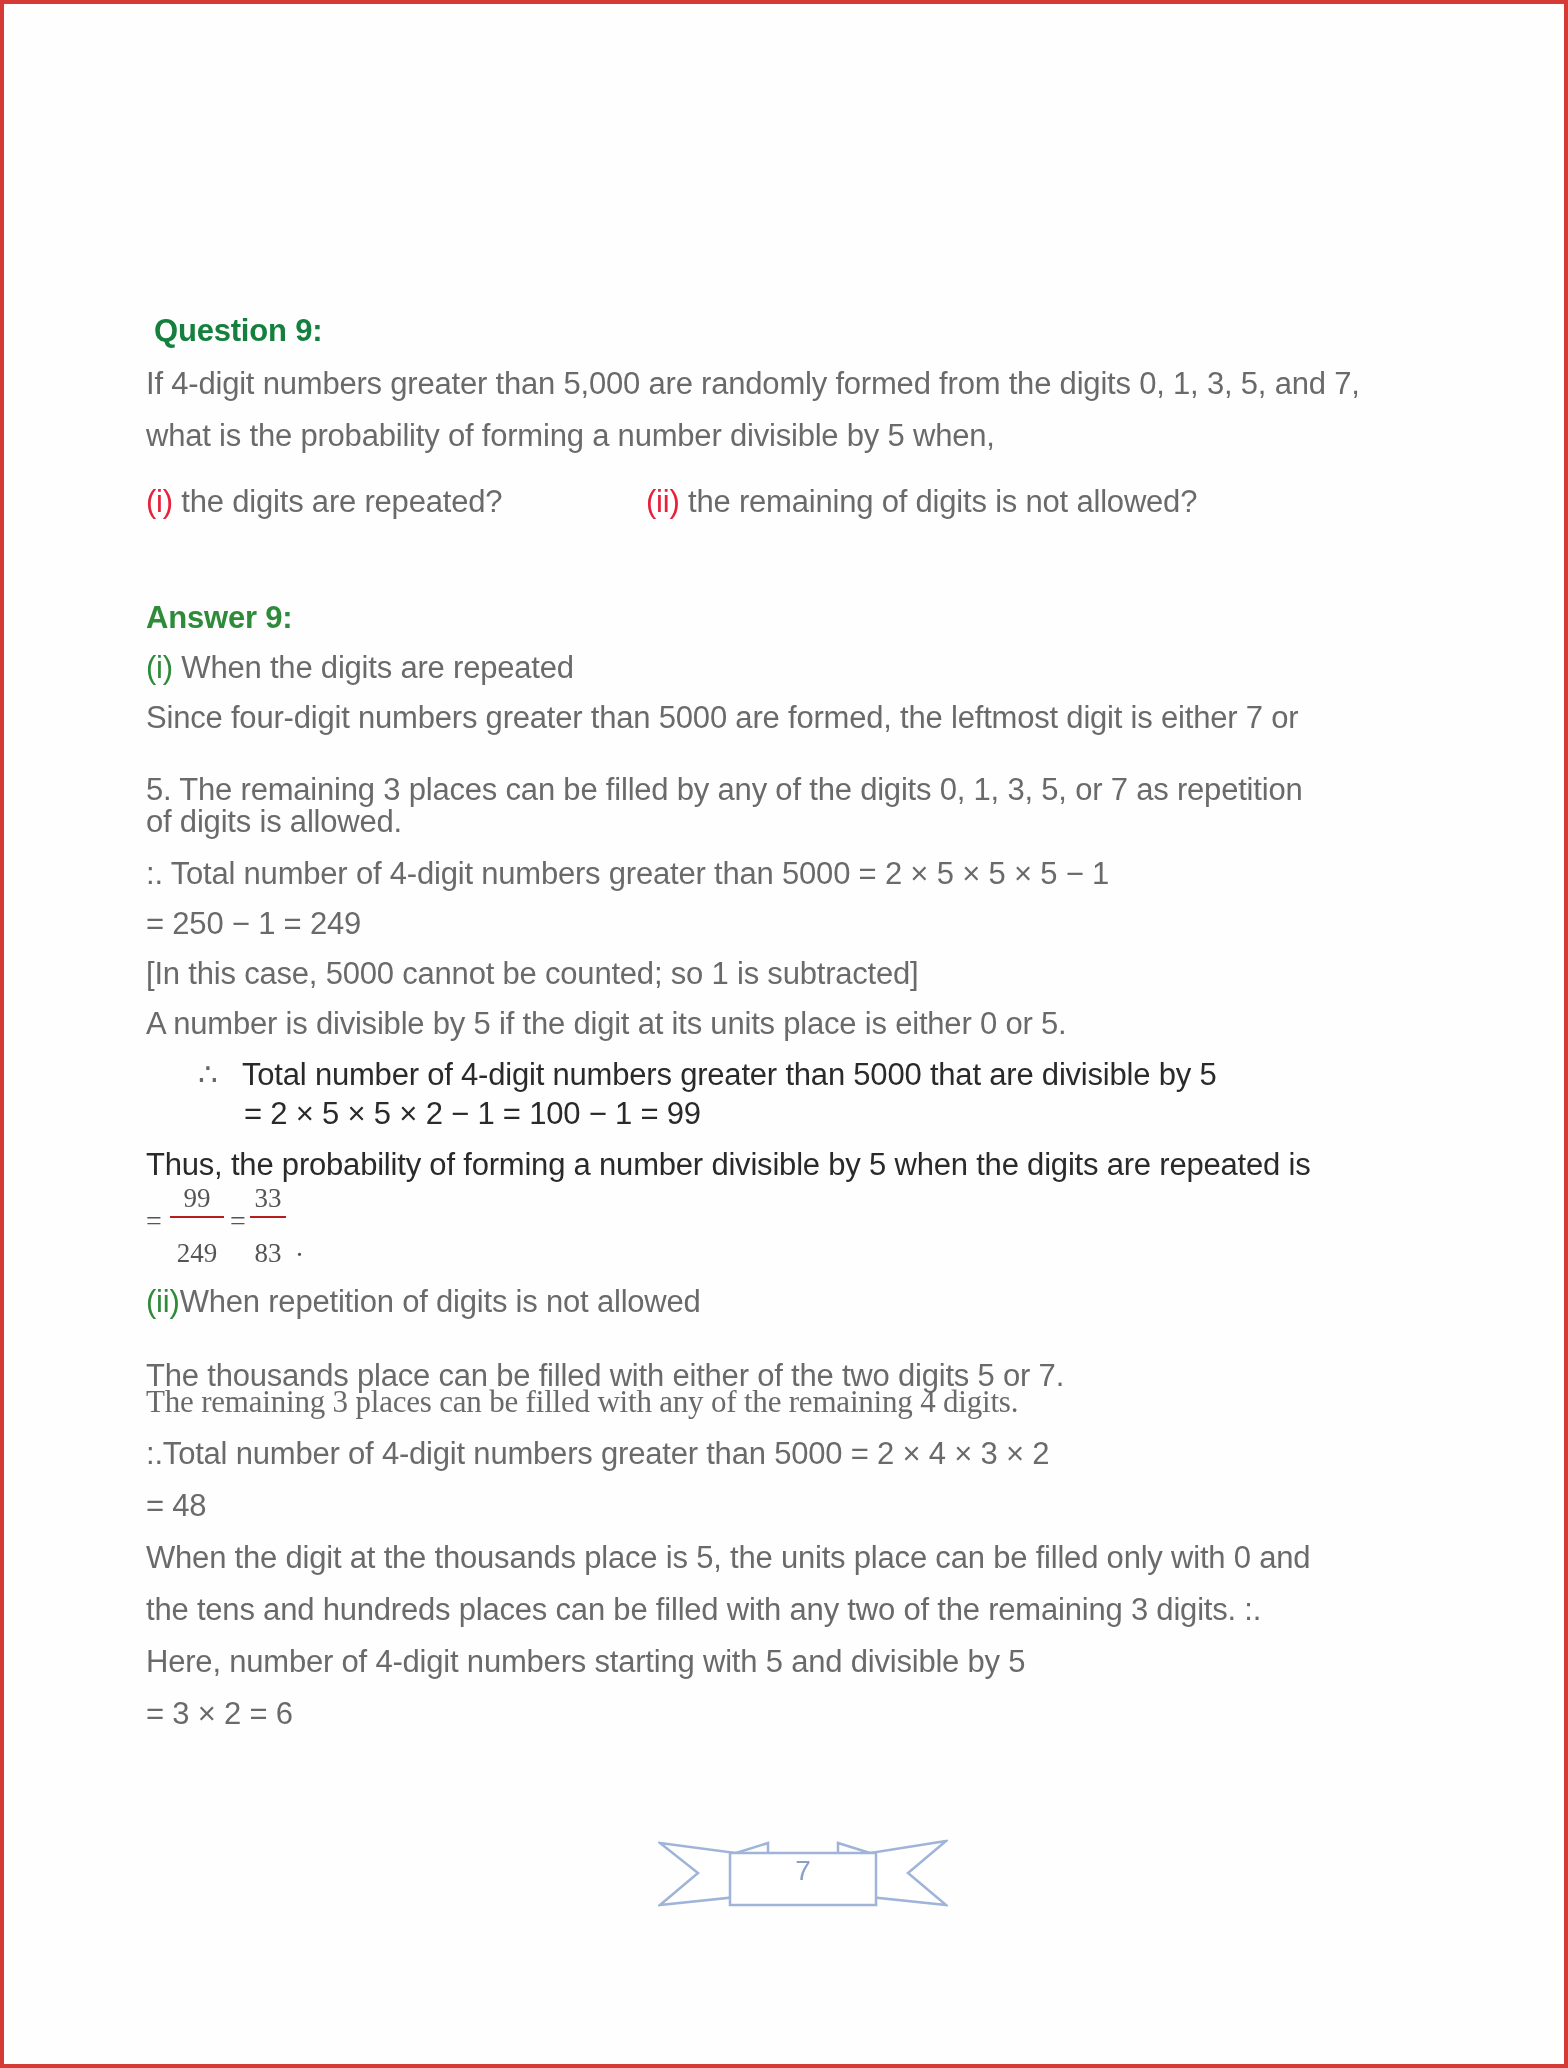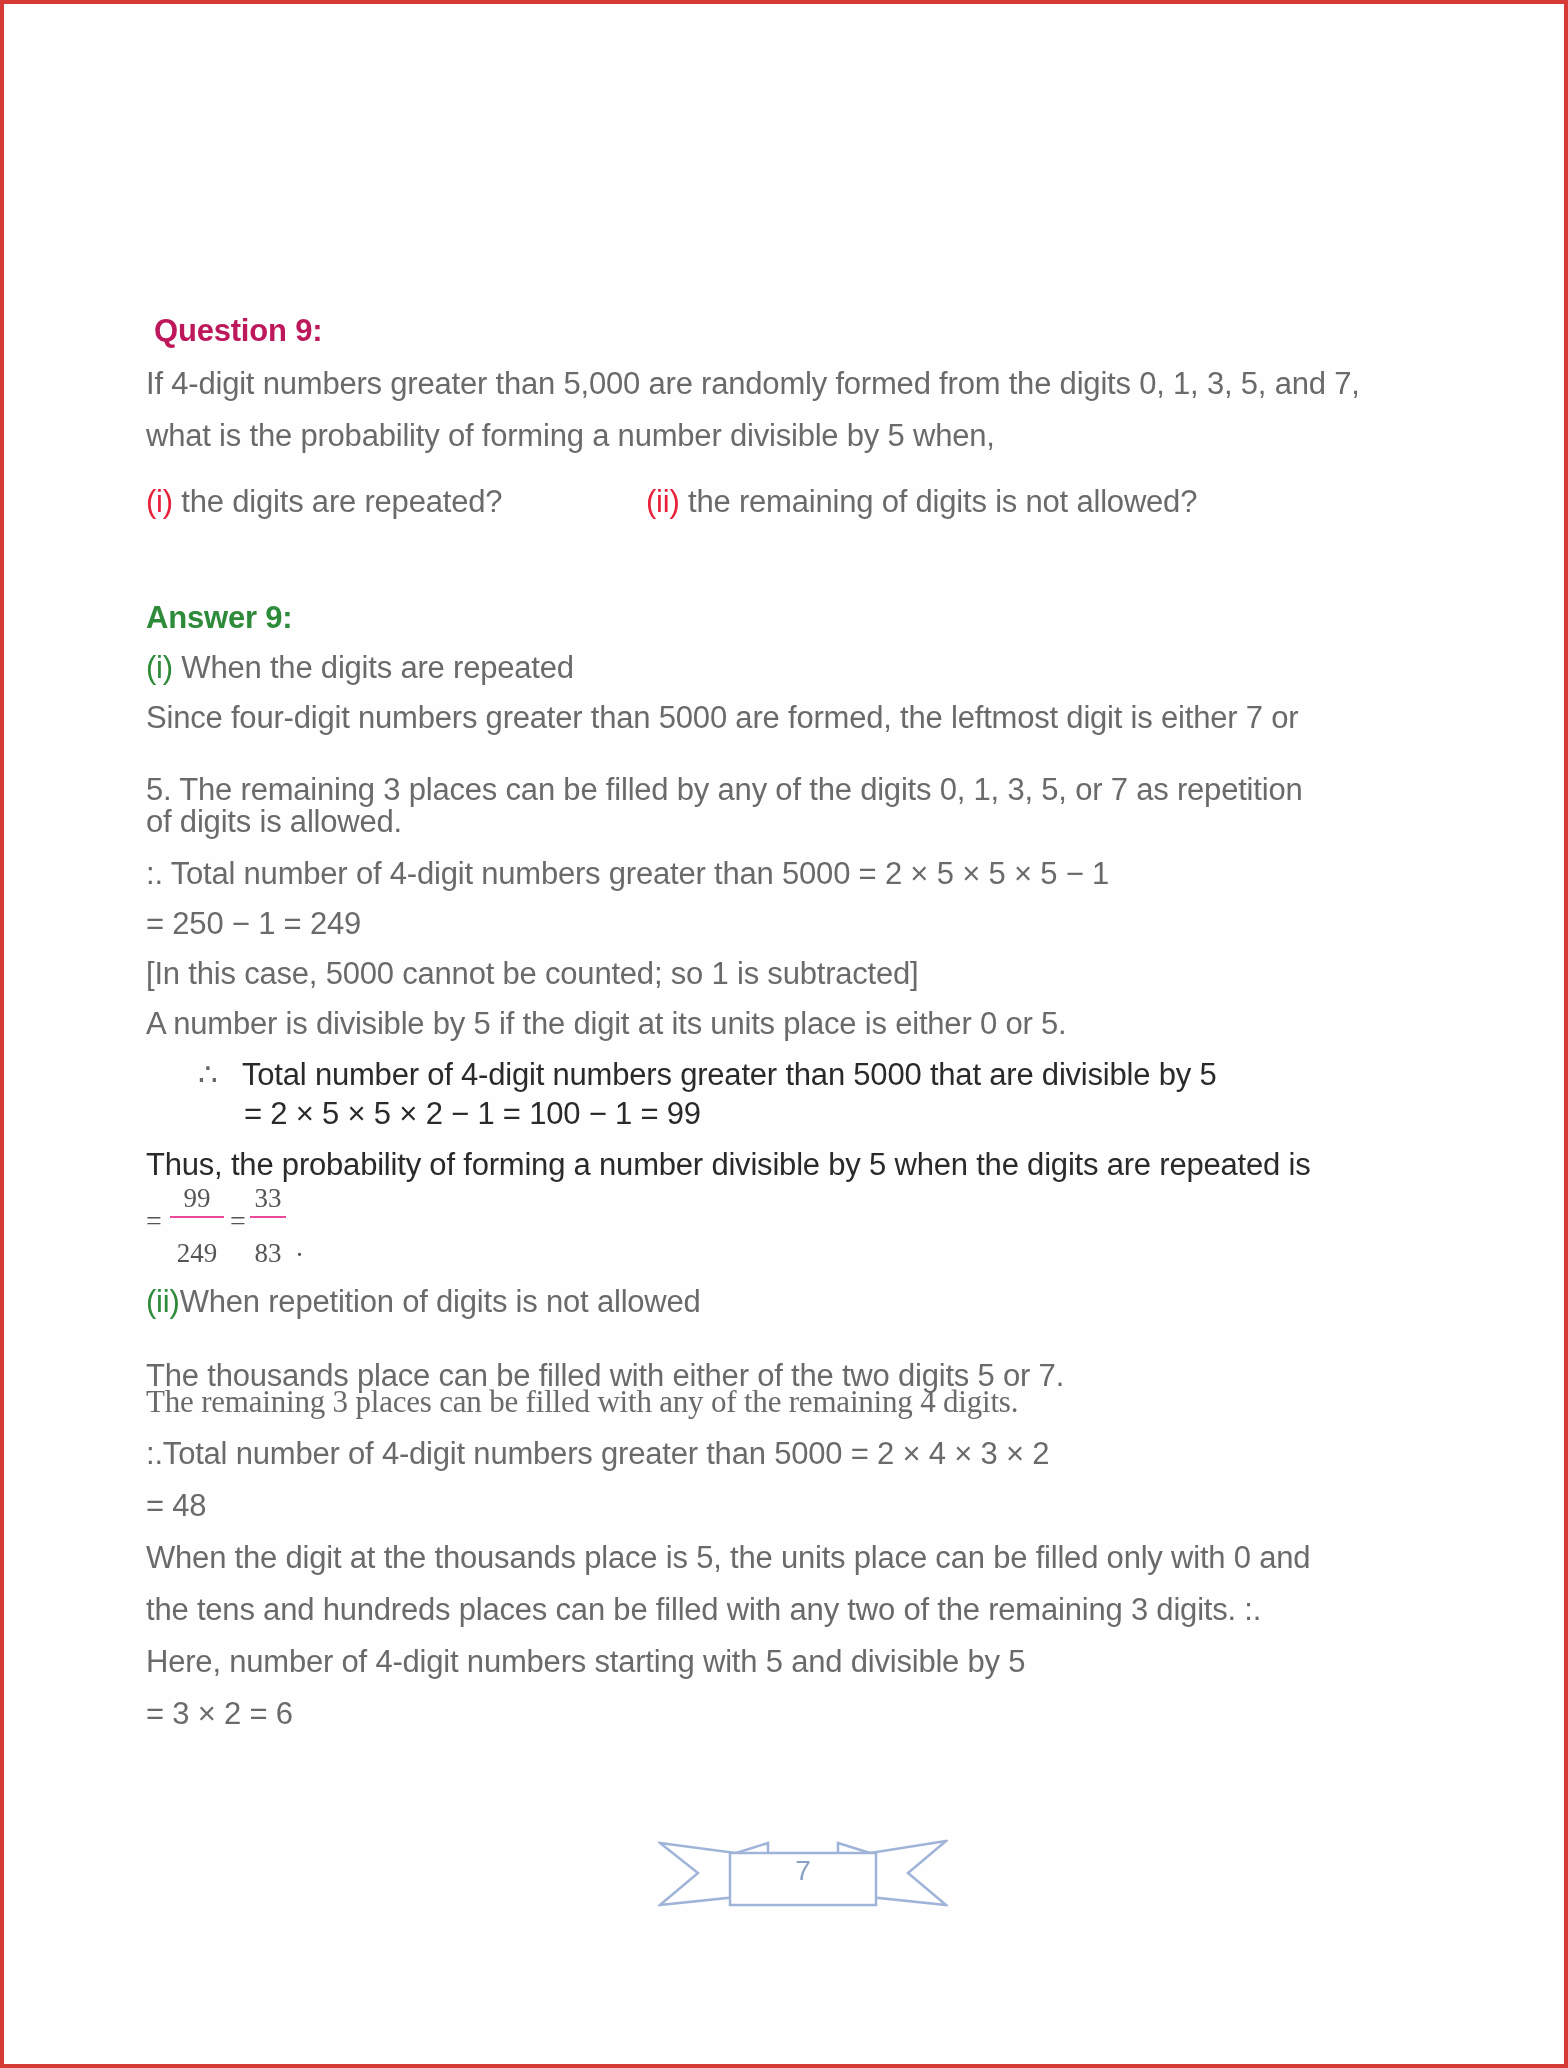--- a/index.html
+++ b/index.html
@@ -8,30 +8,30 @@
     background: #fdfefd;
     font-family: "Liberation Sans", sans-serif;
   }
   .page-border {
     position: absolute; left: 0; top: 0; width: 1568px; height: 2068px;
     box-sizing: border-box; border: 4px solid #d63a35; border-top-width: 4px;
     pointer-events: none;
   }
   .content { position: absolute; left: 146px; top: 0; width: 1300px; }
   .line { position: absolute; left: 0; white-space: nowrap; font-size: 31px; color: #6a6a6a; letter-spacing: -0.2px; }
-  .q-title { color: #be185d; font-weight: bold; font-size: 31px; }
+  .q-title { color: #15803d; font-weight: bold; font-size: 31px; }
   .a-title { color: #2e8b3a; font-weight: bold; font-size: 31px; }
   .red { color: #e8203a; }
   .green { color: #2e8b3a; }
   .dark { color: #2a2a2a; }
   .therefore-block { position: absolute; left: 52px; }
   .therefore { display: inline-block; width: 44px; color: #666; }
   .frac-wrap { position: absolute; left: 0; top: 1183px; height: 80px; color: #555; font-family: "Liberation Serif", serif; font-size: 27px; }
   .frac { position: absolute; text-align: center; }
-  .frac .num { display: block; border-bottom: 2px solid #ec4899; padding: 0 2px 2px 2px; }
+  .frac .num { display: block; border-bottom: 2px solid #b91c1c; padding: 0 2px 2px 2px; }
   .frac .den { display: block; padding-top: 20px; }
   .eq { position: absolute; top: 22px; font-size: 28px; }
   .ribbon { position: absolute; left: 658px; top: 1835px; width: 290px; height: 80px; }
   .page-num { position: absolute; left: 0; width: 100%; top: 20px; text-align: center; font-size: 28px; color: #8aa0c4; }
 </style>
 </head>
 <body>
 
 <div class="page-border"></div>
 

